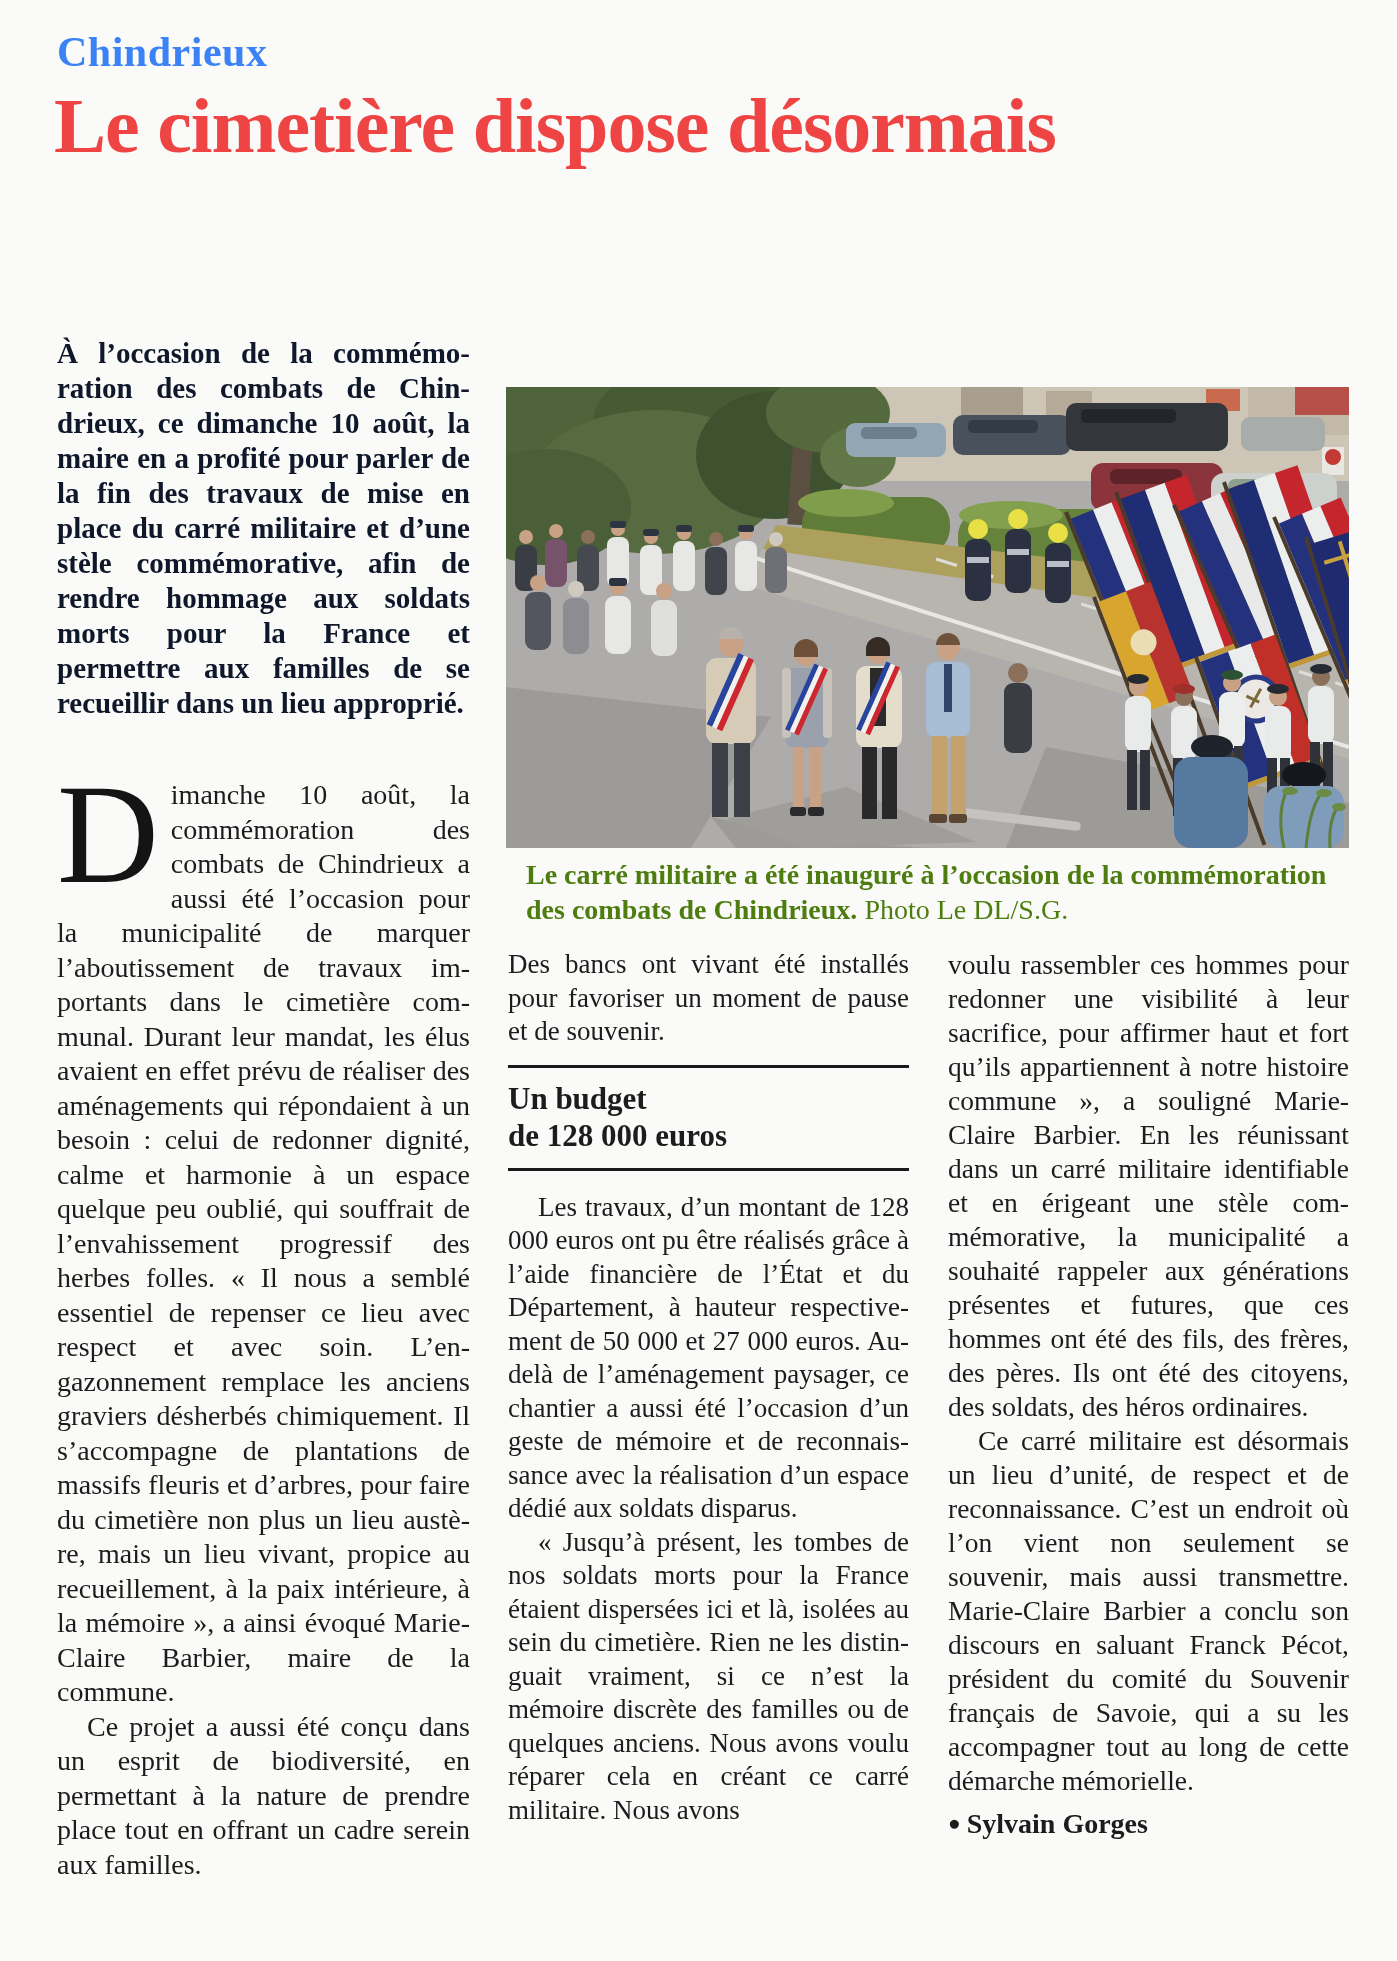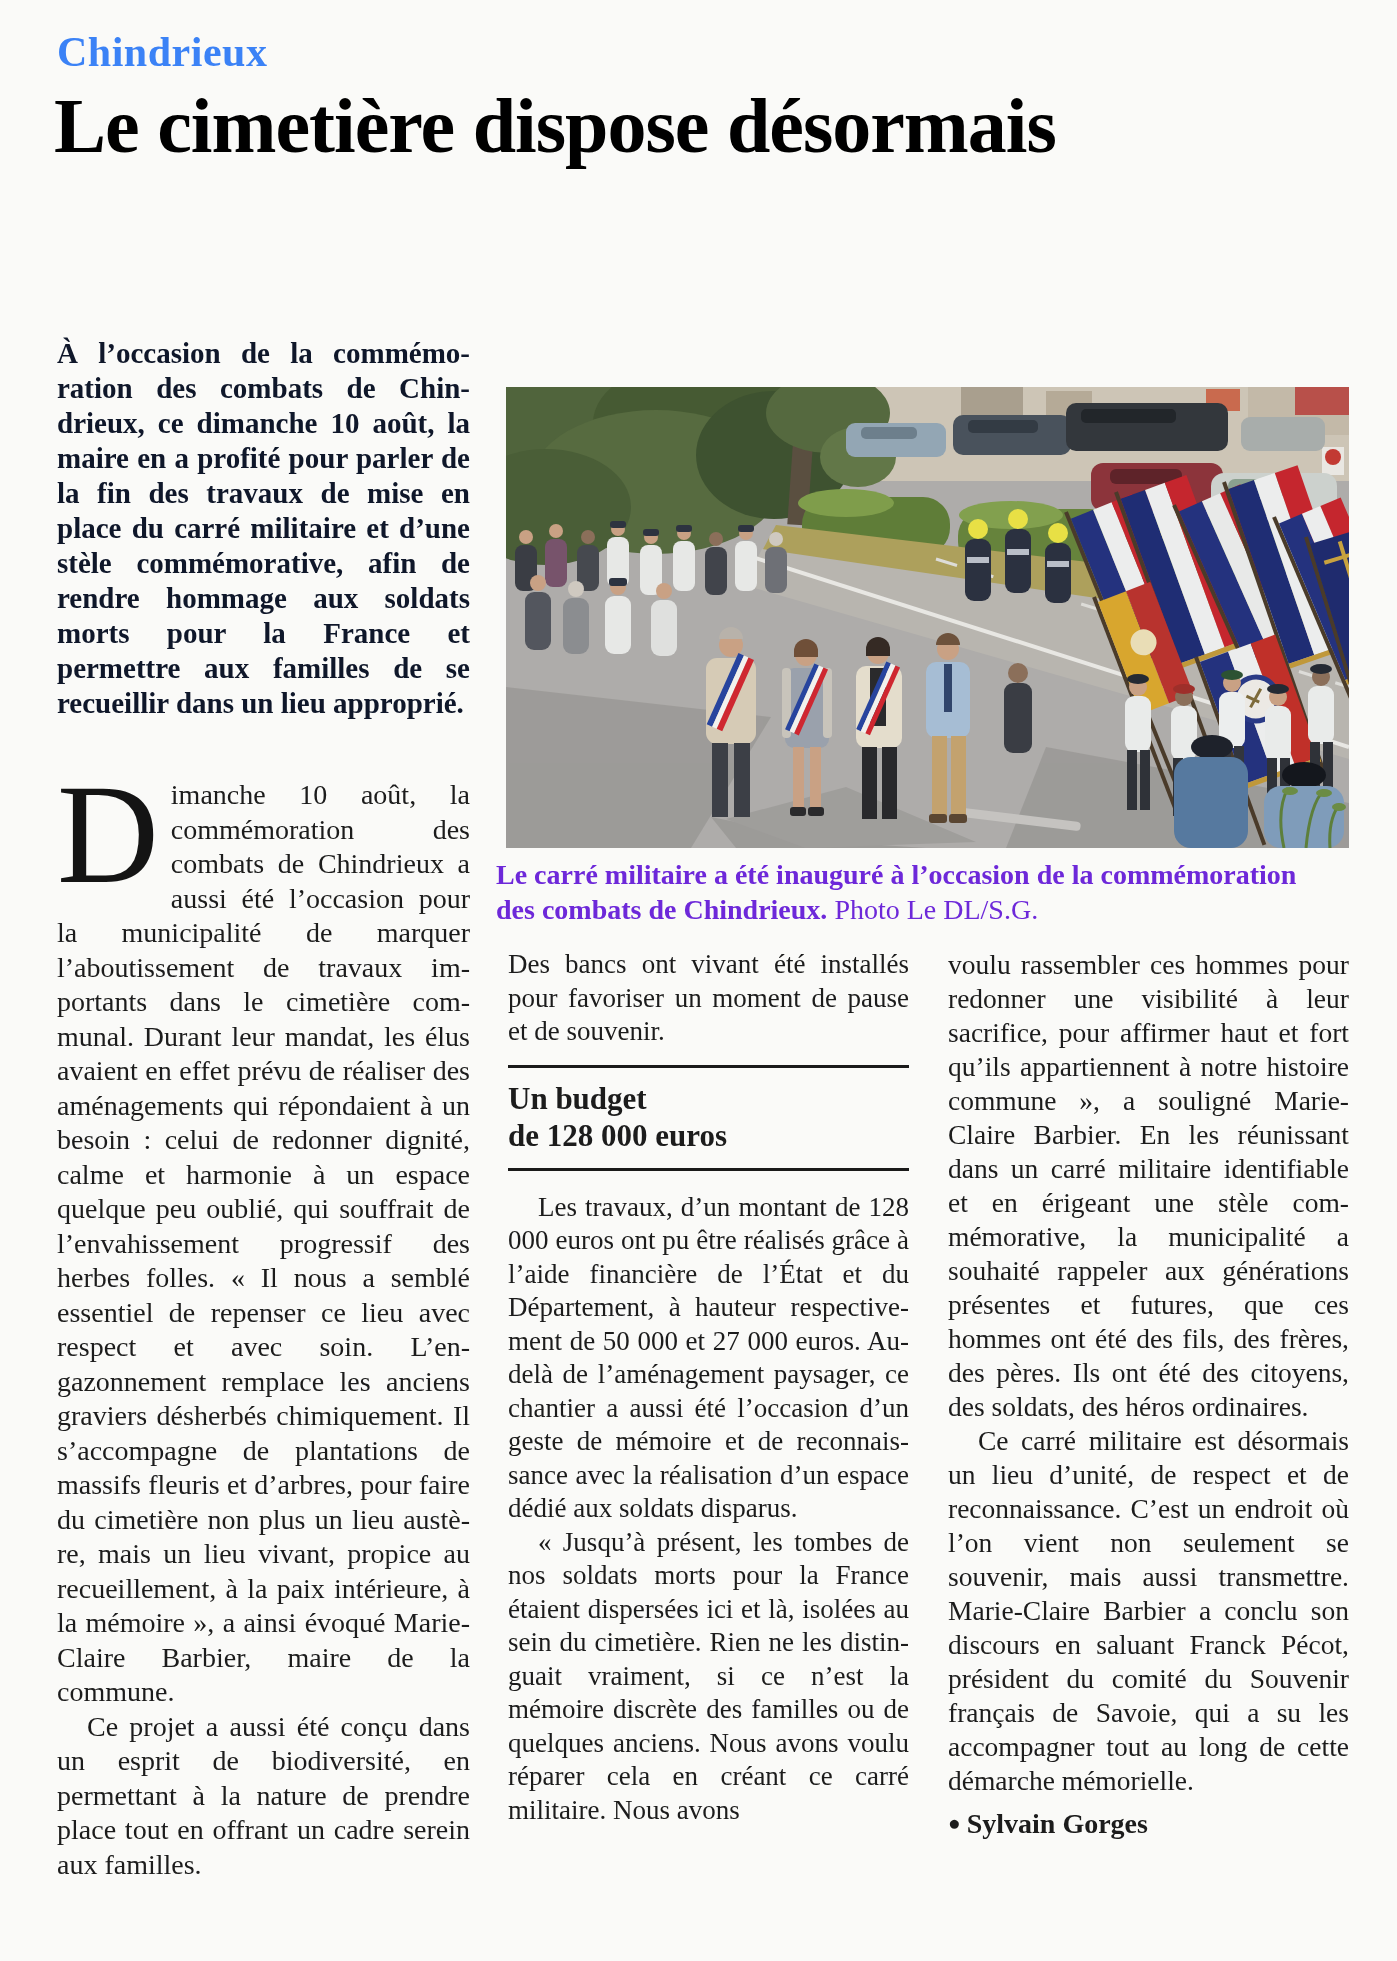--- a/index.html
+++ b/index.html
@@ -7,34 +7,34 @@
     width:1397px;height:1961px;position:relative;overflow:hidden;
     background:#fafaf8;color:#1c1c1c;
     font-family:"Liberation Serif","DejaVu Serif",serif;
   }
   .kicker{
     position:absolute;left:57px;top:28px;
     font-size:42px;font-weight:700;letter-spacing:.5px;
   }
   .headline{
     position:absolute;left:54px;top:84px;width:1300px;
-    font-size:78px;line-height:84px;font-weight:700;color:#000000;letter-spacing:-1px;
+    font-size:78px;line-height:84px;font-weight:700;color:#ef4444;letter-spacing:-1px;
   }
   .lead{
     position:absolute;left:57px;top:336px;width:413px;
     font-size:29px;line-height:35px;font-weight:700;color:#0f172a;
     text-align:justify;hyphens:manual;
   }
   .photo-wrap{
     position:absolute;left:506px;top:387px;width:843px;height:461px;
     background:#aeacaa;overflow:hidden;
   }
   .caption{
-    position:absolute;left:496px;top:857px;width:843px;
-    font-size:28px;line-height:35px;font-weight:700;color:#6d28d9;
+    position:absolute;left:526px;top:857px;width:843px;
+    font-size:28px;line-height:35px;font-weight:700;color:#4d7c0f;
   }
   .caption .credit{font-weight:400}
   .colbody{position:absolute;text-align:justify;hyphens:manual}
   #col1-body{left:57px;top:778px;width:413px;font-size:28px;line-height:34.5px}
   #col2{left:508px;top:948px;width:401px;font-size:27px;line-height:33.5px}
   #col3{left:948px;top:948px;width:401px;font-size:27.5px;line-height:34px}
   p{margin:0;padding:0}
   .indent{text-indent:30px}
   .dropcap{
     float:left;font-size:141px;line-height:103px;

